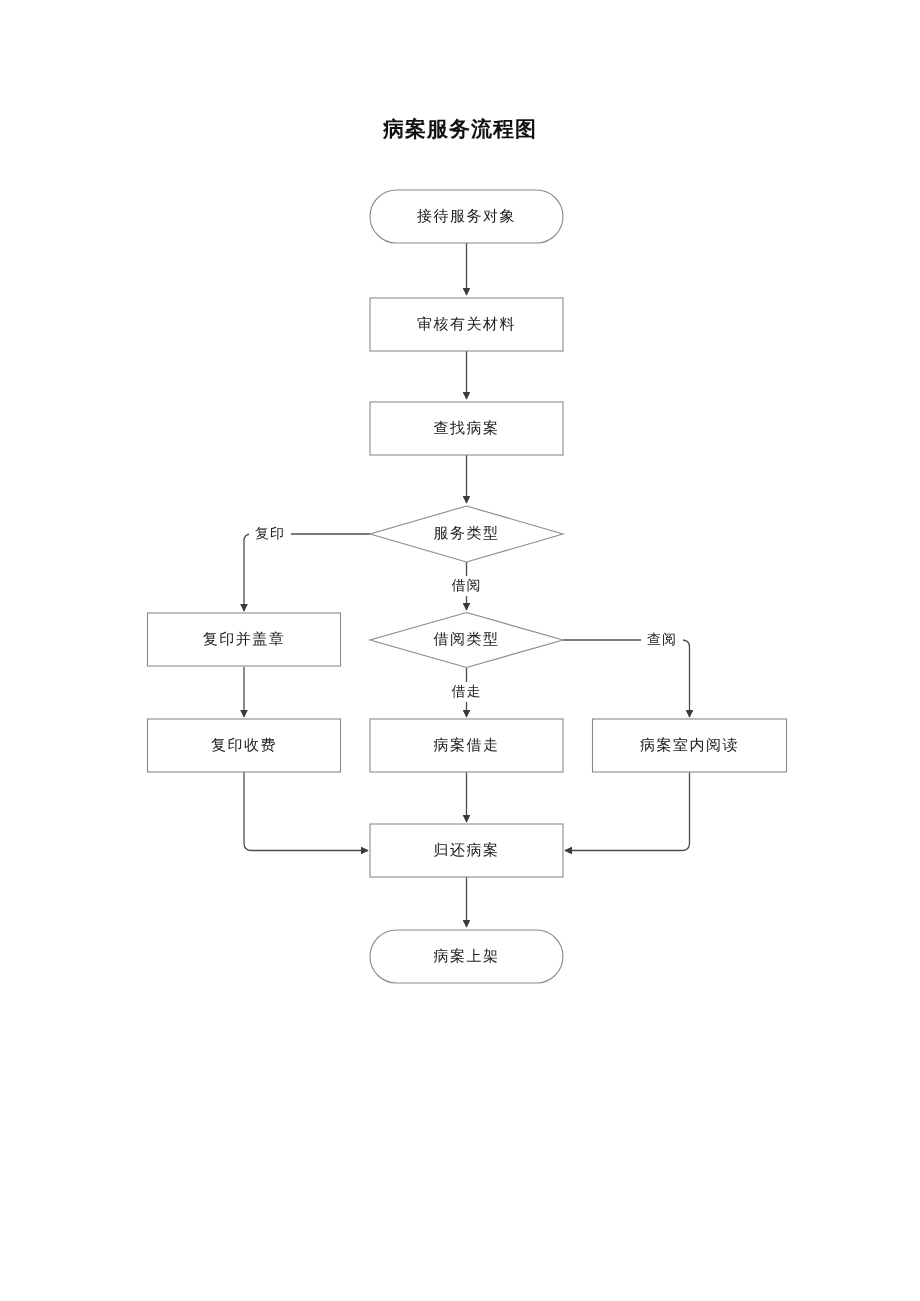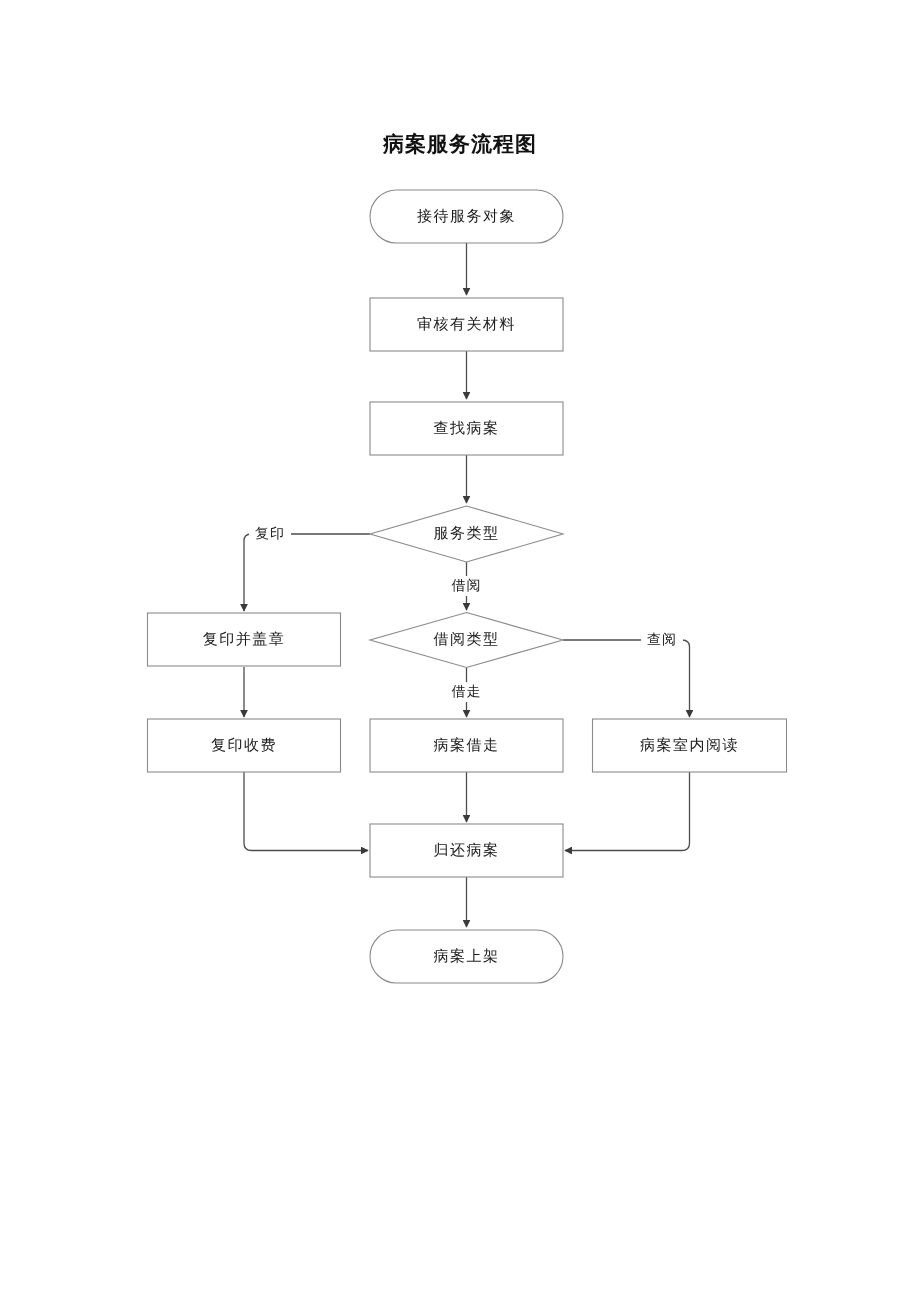--- a/index.html
+++ b/index.html
@@ -16,21 +16,21 @@
     overflow: hidden;
   }
   #page {
     position: relative;
     width: 920px;
     height: 1301px;
   }
   #title {
     position: absolute;
     left: 0;
-    top: 130px;
+    top: 115px;
     width: 920px;
     text-align: center;
     font-size: 21px;
     font-weight: 700;
     letter-spacing: 1px;
     color: #111111;
   }
   #flow-svg {
     position: absolute;
     left: 0;

